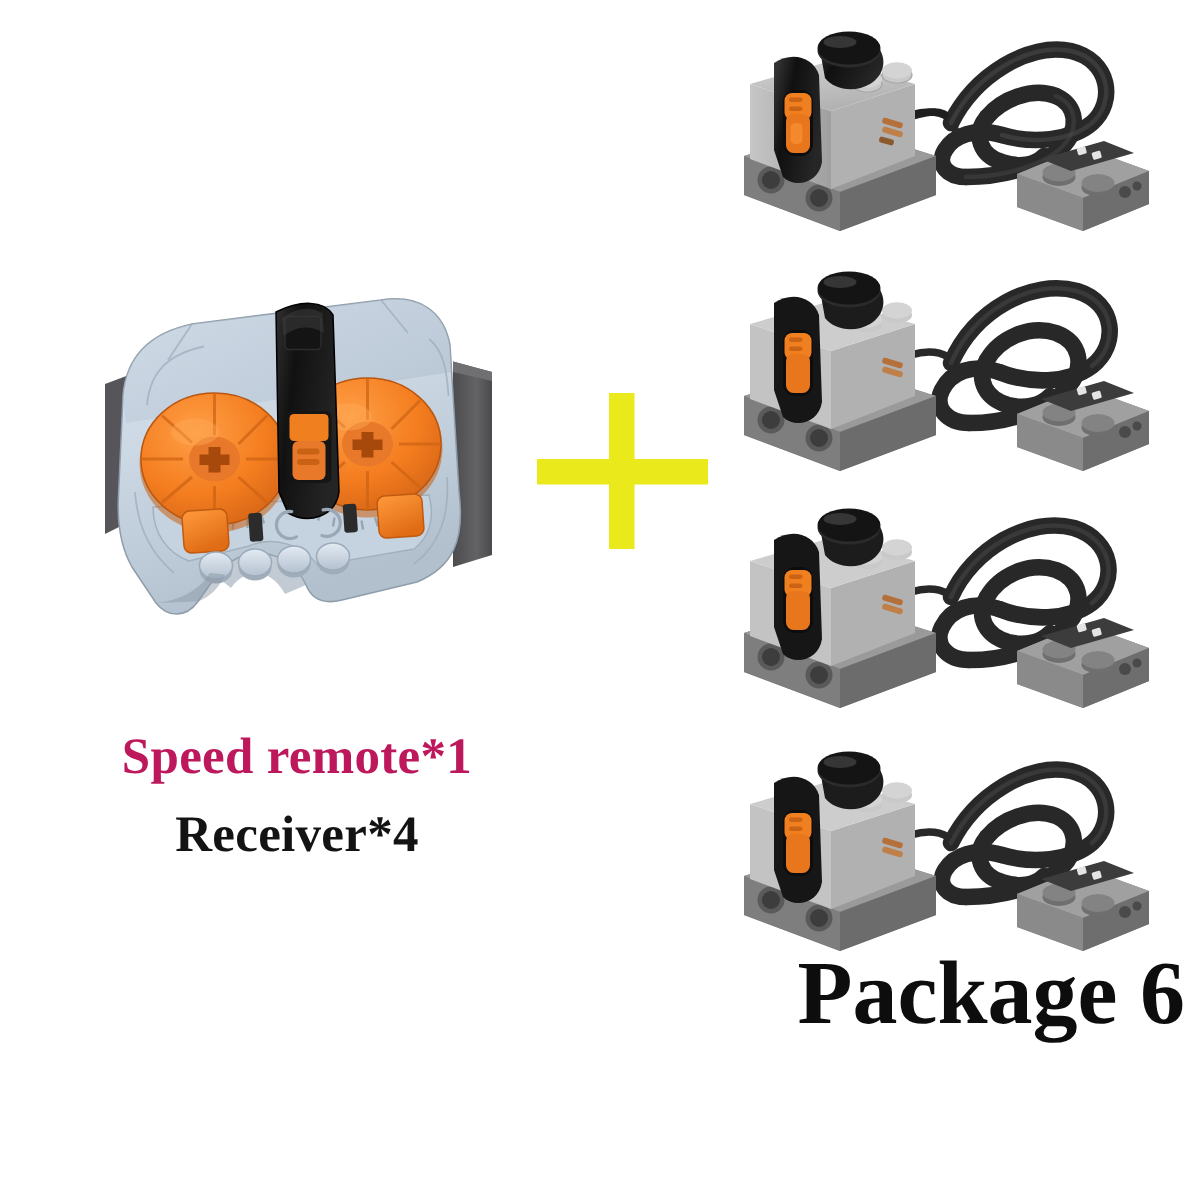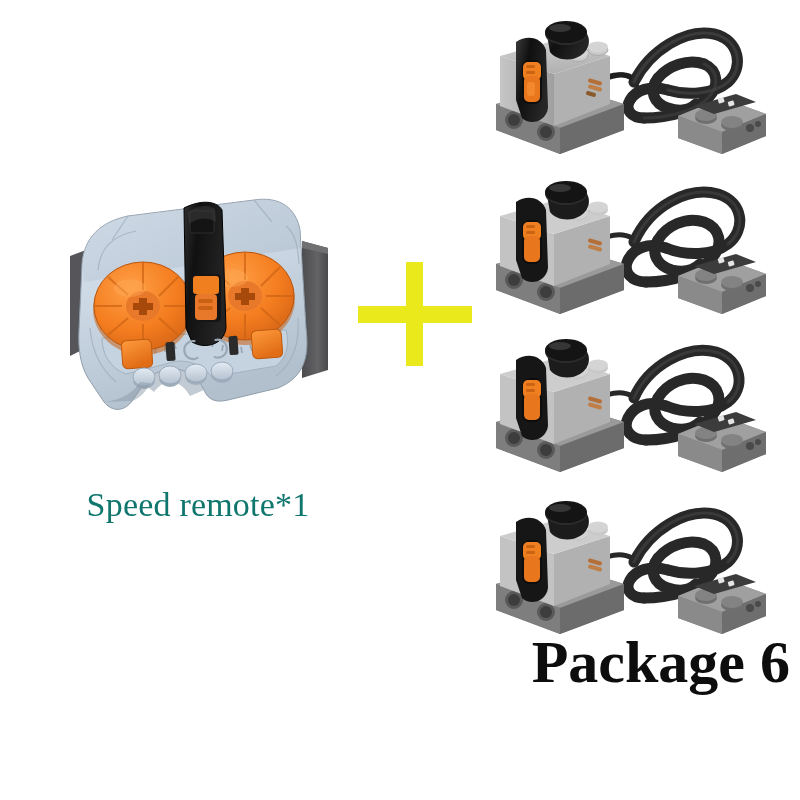--- a/index.html
+++ b/index.html
@@ -49,22 +49,22 @@
   
   .label-block {
     position: absolute;
     left: 28px;
     top: 488px;
     width: 340px;
     text-align: center;
   }
   .label-line1 {
     font-size: 34px;
-    font-weight: normal;
-    color: #0f766e;
+    font-weight: bold;
+    color: #be185d;
     letter-spacing: 0.2px;
     line-height: 1.0;
     margin: 0 0 18px 0;
     white-space: nowrap;
   }
   .label-line2 {
     font-size: 34px;
     font-weight: bold;
     color: #131313;
     letter-spacing: 0.2px;
@@ -617,17 +617,18 @@
         <rect x="236" y="86" width="6" height="5" rx="1" fill="#e4e4e4" transform="rotate(-16 239 88)"></rect>
         <rect x="246" y="89" width="6" height="5" rx="1" fill="#e4e4e4" transform="rotate(-16 249 91)"></rect>
         <ellipse cx="268" cy="116" rx="4" ry="4" fill="#4a4a4a"></ellipse>
         <ellipse cx="276" cy="112" rx="3" ry="3" fill="#4a4a4a"></ellipse>
       </g>
     </svg>
   </div>
 
   <div class="label-block">
     <p class="label-line1">Speed remote*1</p>
+    <p class="label-line2">Receiver*4</p>
   </div>
 
   <div class="package-label">Package 6</div>
 
 </div>
 
 </body></html>

